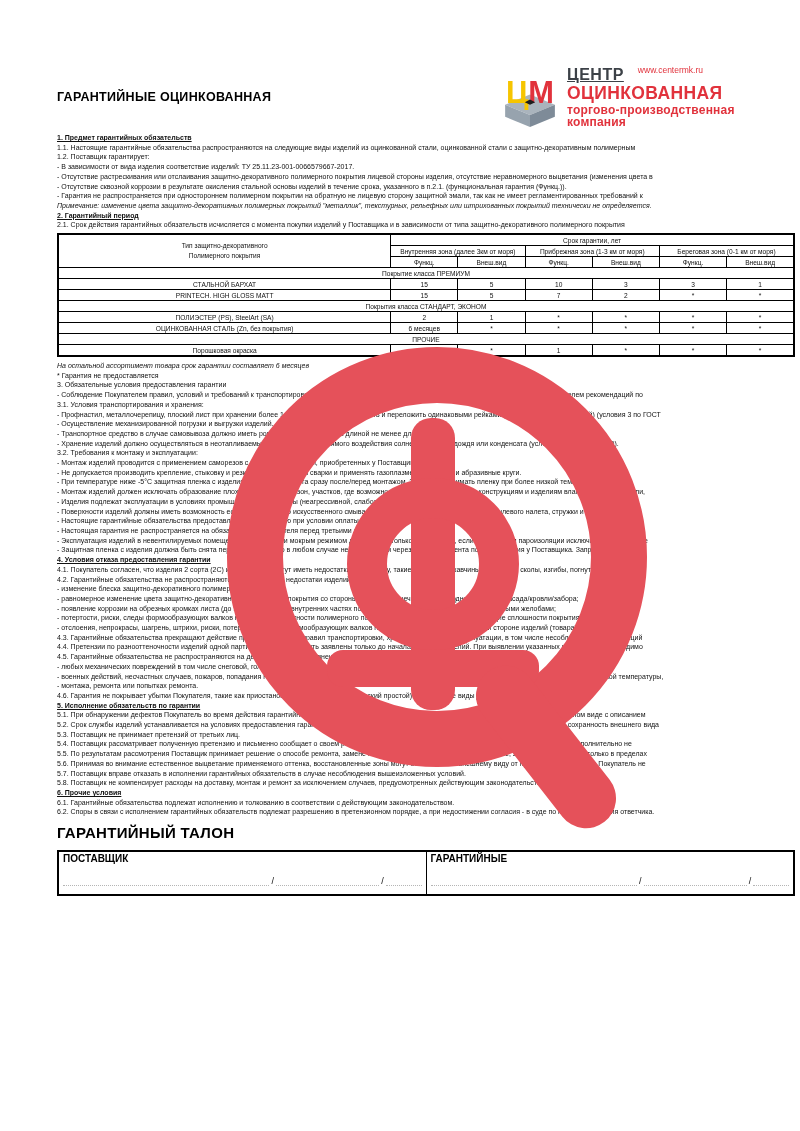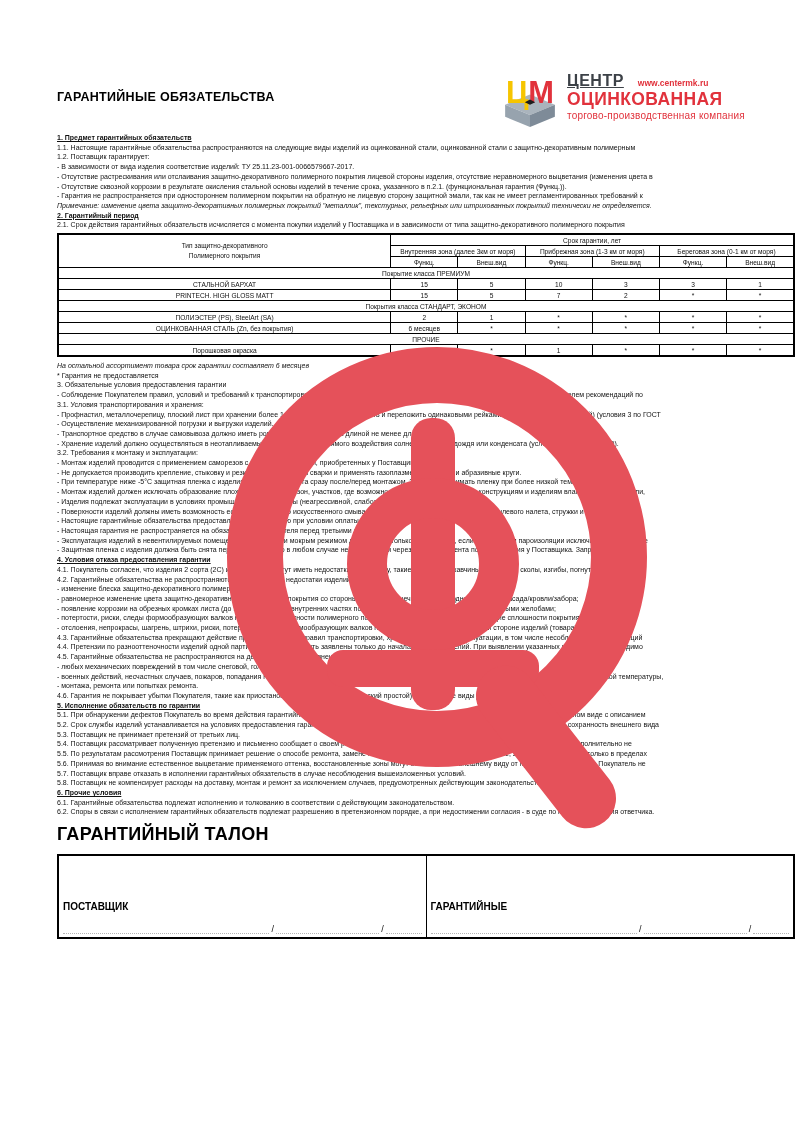--- a/index.html
+++ b/index.html
@@ -6,43 +6,43 @@
   .page{position:relative;width:800px;height:1131px;background:#fff;overflow:hidden;
         font-family:"Liberation Sans",sans-serif;color:#111;}
   
   .doc-title{position:absolute;left:57px;top:90px;font-size:12.5px;font-weight:bold;
              letter-spacing:.3px;color:#000;}
   .logo{position:absolute;left:500px;top:64px;width:260px;height:66px;display:flex;align-items:center;}
   .logo-cube{width:60px;height:64px;flex:0 0 auto;}
   .logo-text{margin-left:7px;line-height:1;}
   .logo-row1{display:flex;align-items:flex-end;}
   .logo-center{font-size:16px;font-weight:bold;color:var(--logo-dark);letter-spacing:.5px;text-decoration:underline;}
-  .logo-url{font-size:8.5px;font-weight:bold;color:var(--logo-red);margin-left:14px;margin-bottom:2px;}
+  .logo-url{font-size:8.5px;font-weight:normal;color:var(--logo-red);margin-left:14px;margin-bottom:8px;}
   .logo-metal{font-size:17.5px;font-weight:bold;color:var(--logo-red);letter-spacing:.4px;margin-top:2px;}
-  .logo-sub{font-size:10px;font-weight:normal;color:var(--logo-red);margin-top:2px;letter-spacing:.2px;}
+  .logo-sub{font-size:12px;font-weight:bold;color:var(--logo-red);margin-top:2px;letter-spacing:.2px;}
   
   .content{position:absolute;left:57px;top:133px;width:738px;}
   .line{font-size:7px;line-height:9.7px;white-space:nowrap;overflow:hidden;color:#111;}
   .line-h{font-weight:bold;text-decoration:underline;}
   .line-i{font-style:italic;}
   .after-table{padding-top:4px;}
   
   table.wtab{width:100%;border-collapse:collapse;table-layout:fixed;margin-top:3px;
              font-size:6.6px;border:2px solid #000;}
   table.wtab td{border:1px solid #000;padding:0 2px;height:10px;text-align:center;
                 overflow:hidden;white-space:nowrap;}
   td.name-head{width:45.2%;text-align:center;line-height:10px;}
   td.name-cell{text-align:left;}
   td.span-cell{text-align:center;}
   
-  .coupon-heading{font-size:18px;font-weight:bold;color:#000;margin-top:7px;letter-spacing:.3px;}
+  .coupon-heading{font-size:15px;font-weight:bold;color:#000;margin-top:7px;letter-spacing:.3px;}
   table.coupon{width:100%;border-collapse:collapse;table-layout:fixed;margin-top:9px;
                border:2px solid #000;}
   table.coupon td{border:1px solid #000;vertical-align:top;padding:1px 4px 3px 4px;height:38px;}
-  .coupon-label{font-size:10px;font-weight:bold;color:#000;margin-top:44px;}
+  .coupon-label{font-size:10px;font-weight:bold;color:#000;}
   .sig-row{display:flex;align-items:flex-end;margin-top:10px;font-size:9px;height:12px;}
   .sig-seg{border-bottom:1px dotted #b5b5b5;height:1px;}
   .sig-seg.a{flex:5.2;}
   .sig-seg.b{flex:2.6;}
   .sig-seg.c{flex:0.9;}
   .sig-slash{padding:0 2px;}
   
   .wm{position:absolute;left:0;top:0;width:800px;height:1131px;pointer-events:none;z-index:5;}
   .wm-ring{position:absolute;left:227px;top:347px;width:420px;height:420px;border-radius:50%;
            border:56px solid var(--wm-red);box-sizing:border-box;}
@@ -53,21 +53,21 @@
   .wm-phi-bar{position:absolute;left:327px;top:650px;width:212px;height:37px;
            background:var(--wm-red);border-radius:16px;}
   .wm-handle{position:absolute;left:516px;top:652px;width:60px;height:190px;border-radius:30px;
            background:var(--wm-red);transform:rotate(-38deg);}
 </style>
 </head>
 <body>
 
 <div class="page">
 
-  <div class="doc-title">ГАРАНТИЙНЫЕ ОБЯЗАТЕЛЬСТВА</div>
+  <div class="doc-title">ГАРАНТИЙНЫЕ ОЦИНКОВАННАЯ</div>
 
   <div class="logo">
     <svg class="logo-cube" viewBox="0 0 70 74" aria-hidden="true">
       <polygon points="35,34 64,46 35,58 6,46" fill="#aab4bd"></polygon>
       <polygon points="6,46 35,58 35,72 6,60" fill="#97a3ae"></polygon>
       <polygon points="64,46 35,58 35,72 64,60" fill="#7e8b98"></polygon>
       <text x="7" y="44" font-family="Liberation Sans, sans-serif" font-size="36" font-weight="bold" fill="#f6c500">Ц</text>
       <text x="33" y="44" font-family="Liberation Sans, sans-serif" font-size="36" font-weight="bold" fill="#e1323c">М</text>
       <polygon points="35,40 41,43 35,46 29,43" fill="#1d1d1d"></polygon>
     </svg>

